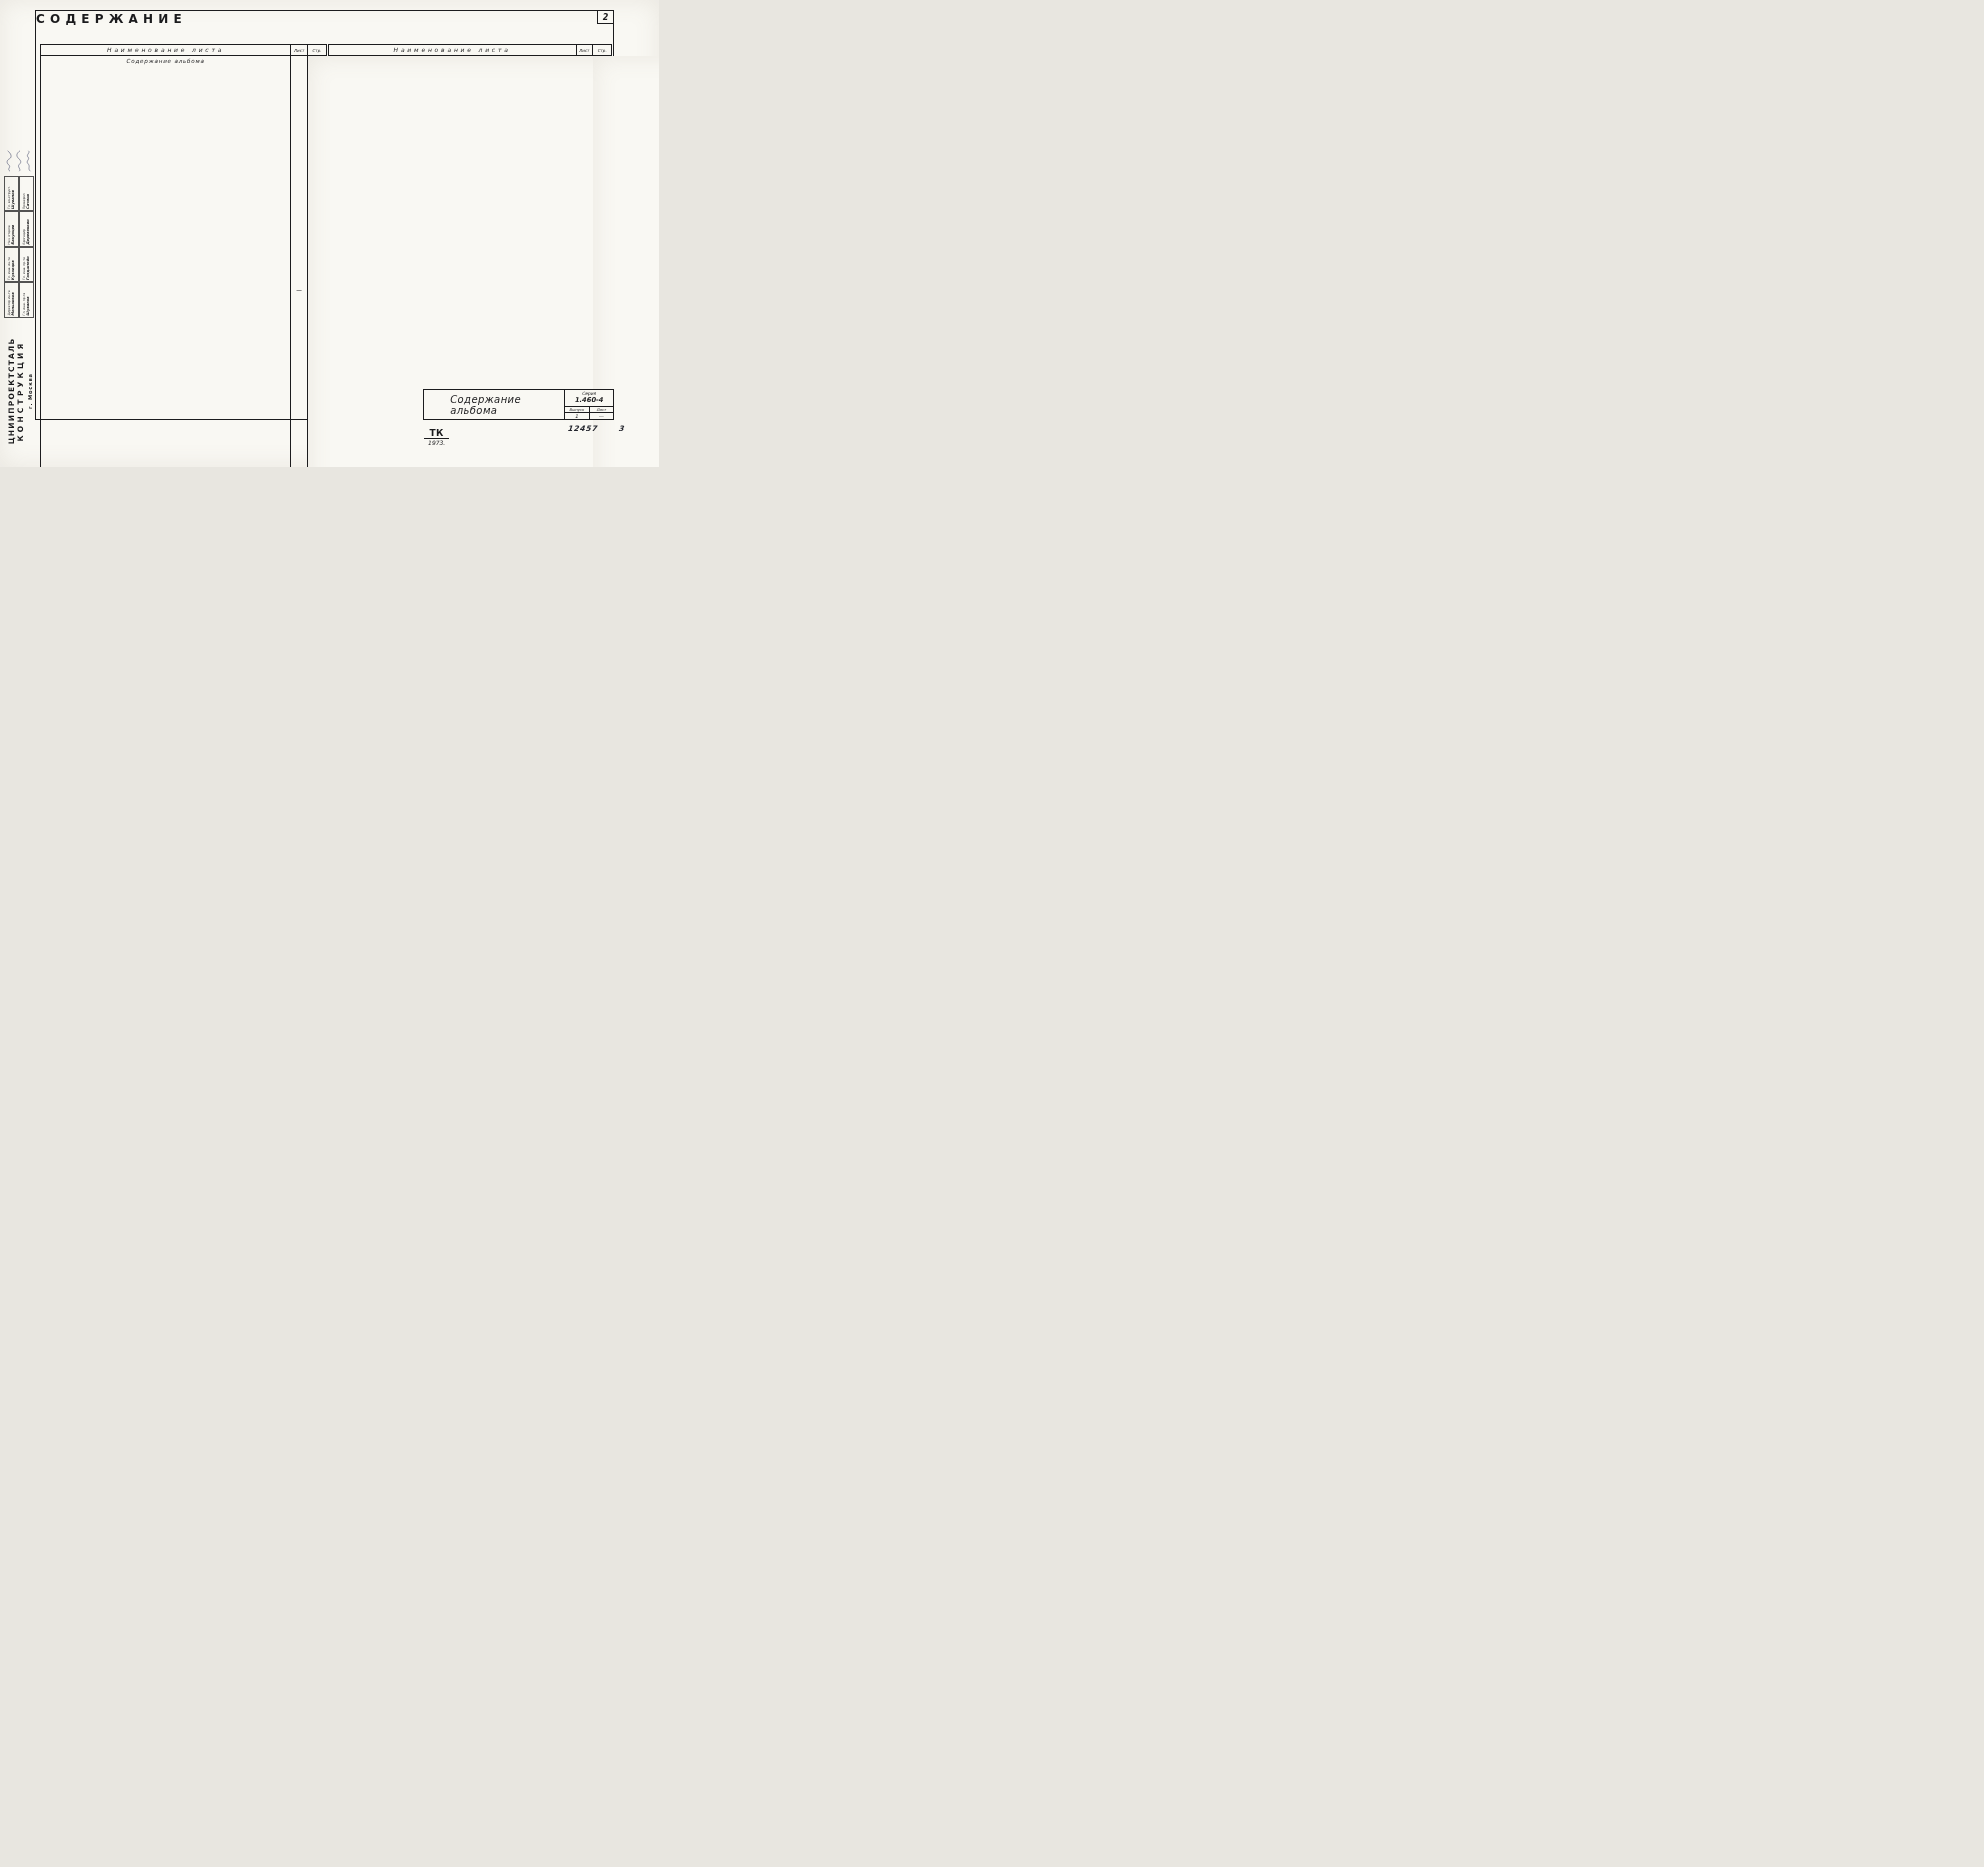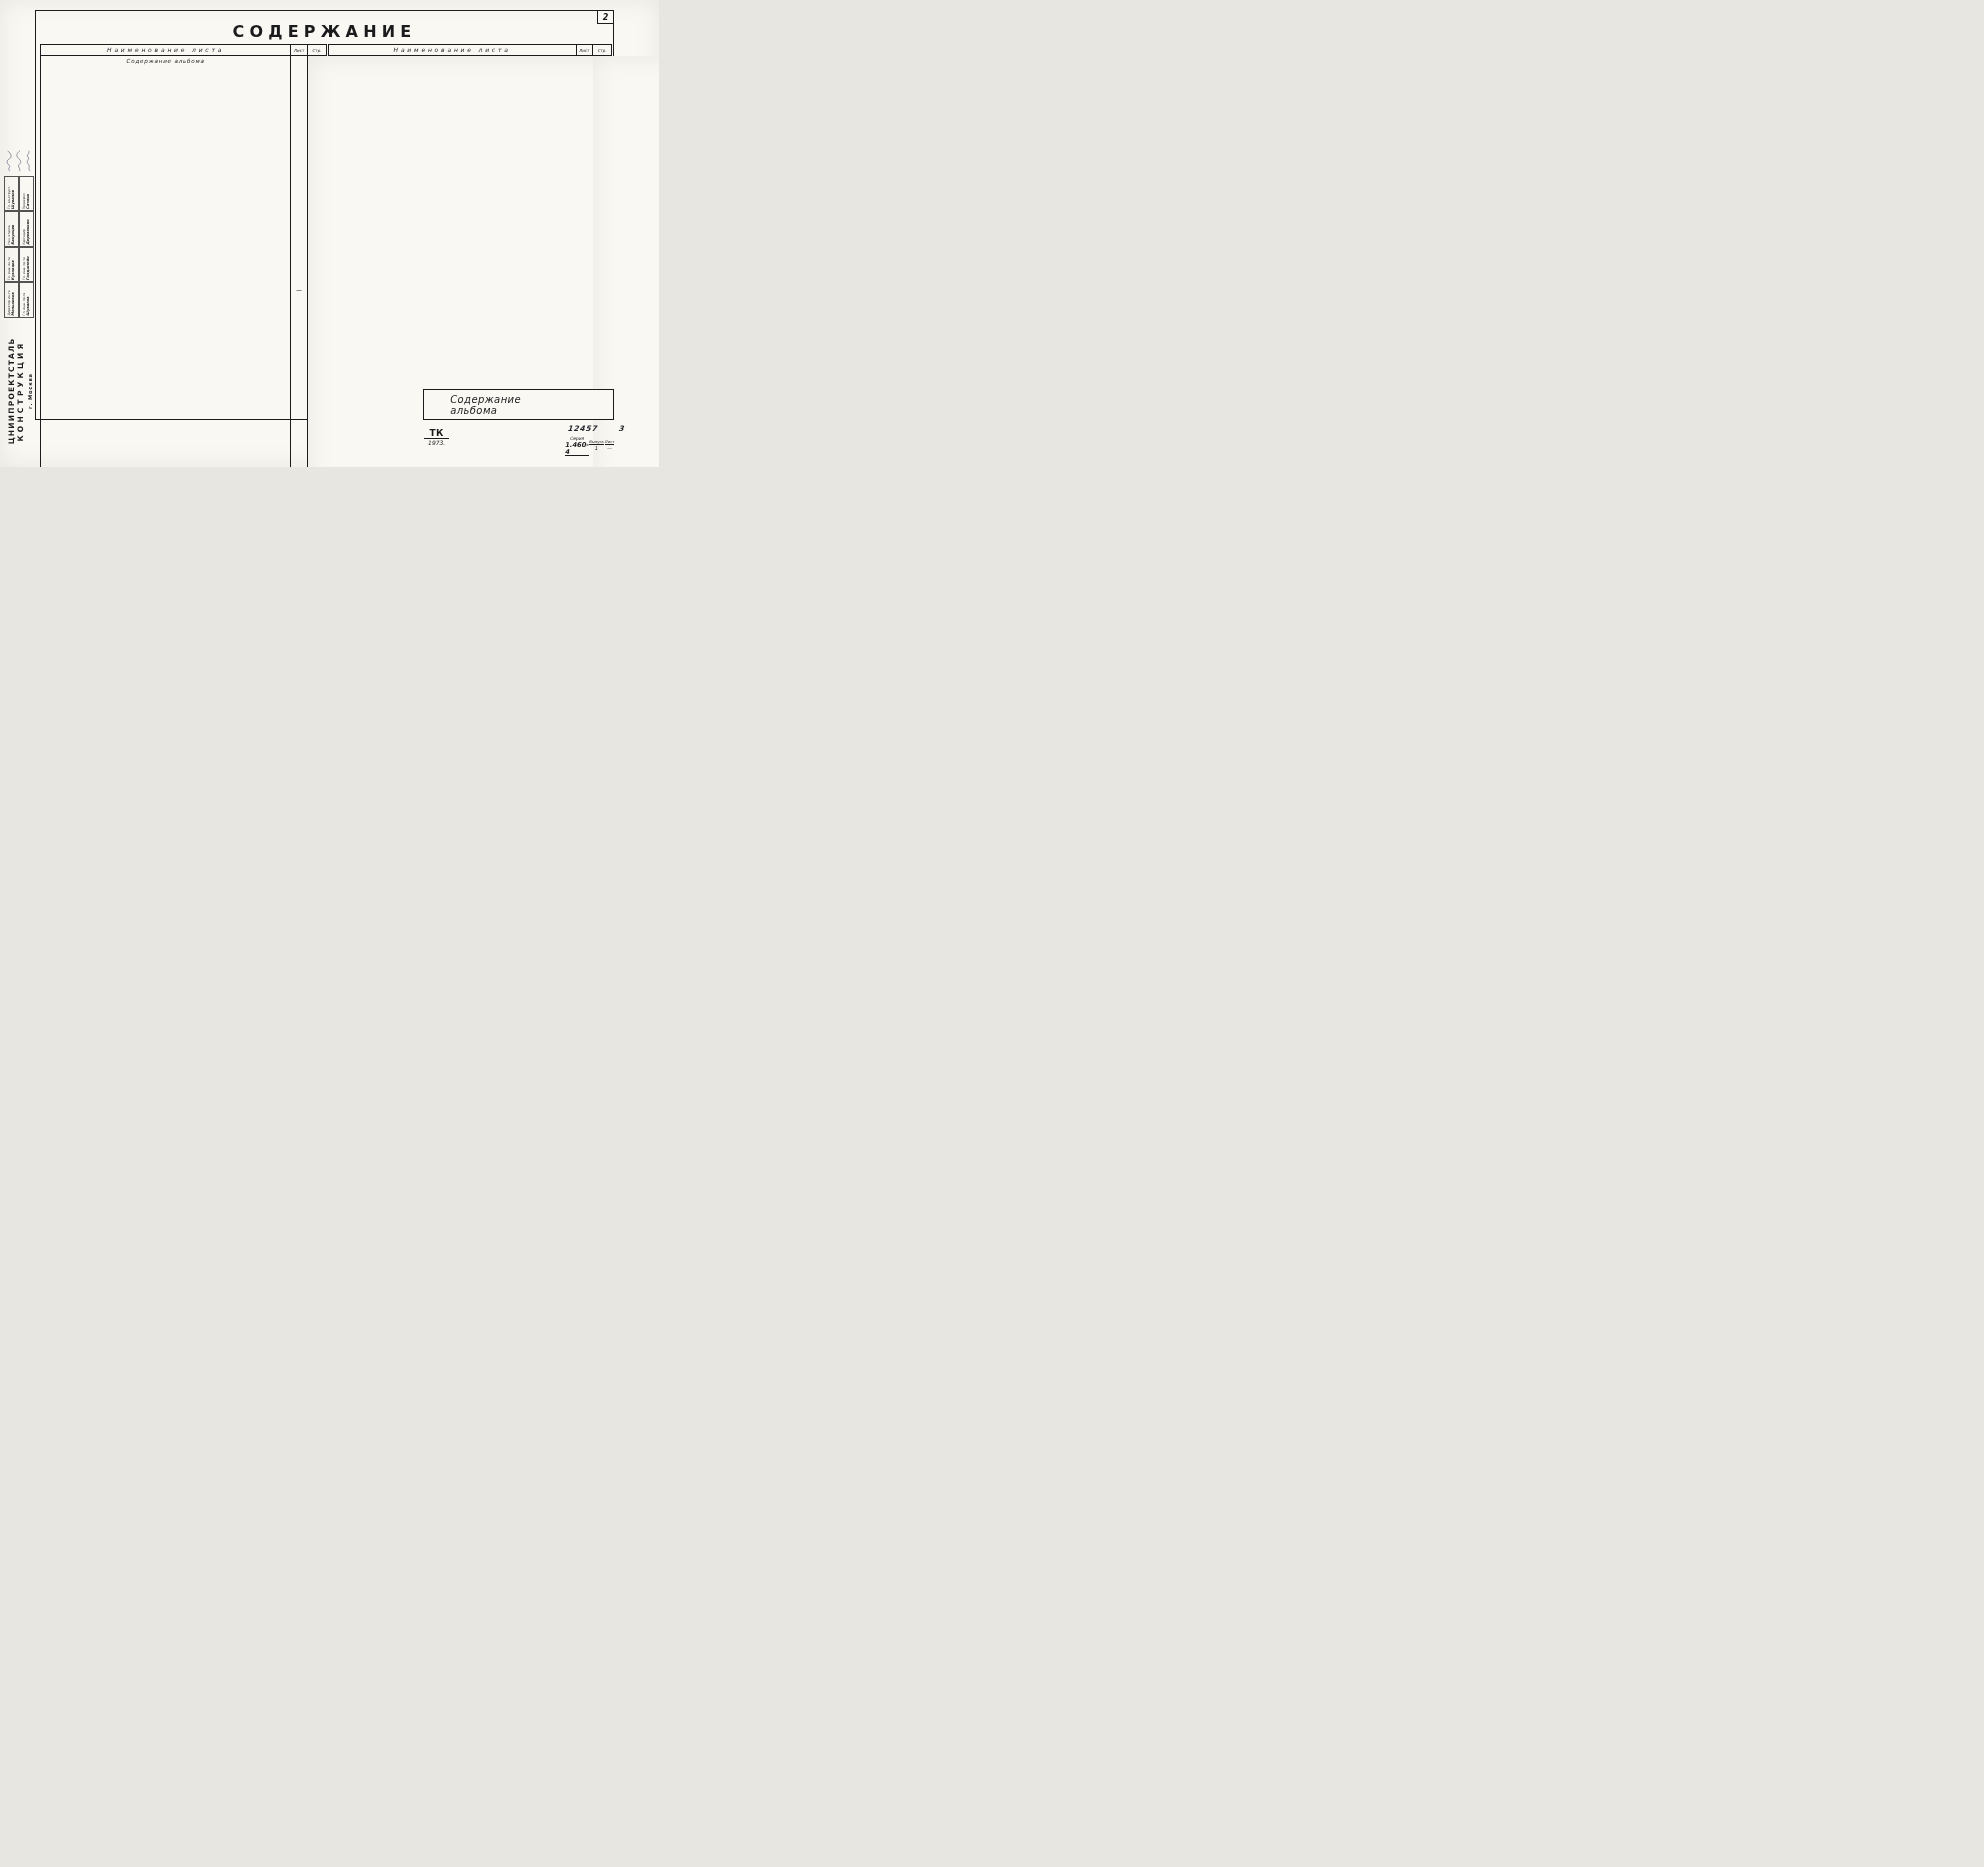--- a/index.html
+++ b/index.html
@@ -25,23 +25,23 @@
   .corner-num {
     position: absolute; top: -1.2px; right: -1.2px;
     width: 17.5px; height: 14.3px;
     border: 1.2px solid #1c1c1e;
     display: flex; align-items: center; justify-content: center;
     font-size: 8px; font-style: italic; font-weight: 700;
     background: #f9f8f3;
   }
 
   .doc-title {
-    position: absolute; top: 11px; left: 0; right: 0;
-    text-align: center;
-    font-size: 16px; font-weight: 700; letter-spacing: 5.2px;
+    position: absolute; top: 1px; left: 0; right: 0;
+    text-align: left;
+    font-size: 12px; font-weight: 700; letter-spacing: 5.2px;
   }
 
   
   .tables {
     position: absolute; top: 33px; left: 4px; right: 0.8px;
     display: flex; align-items: flex-start;
   }
   .toc-table { border: 1px solid #1c1c1e; background: transparent; }
   .toc-left  { width: 287px; }
   .toc-right { flex: 1; margin-left: 0.8px; }
@@ -92,21 +92,21 @@
   .tk-box { width: 26px; border-right: 1.2px solid #1c1c1e; display: flex; flex-direction: column; margin-top: 38px; }
   .tk-code {
     flex: 1.15; display: flex; align-items: center; justify-content: center;
     font-weight: 700; font-size: 9px; letter-spacing: 0.4px;
     border-bottom: 0.8px solid #1c1c1e;
   }
   .tk-year { flex: 1; display: flex; align-items: center; justify-content: center; font-style: italic; font-size: 6px; }
 
   .tb-title { flex: 1; display: flex; align-items: center; justify-content: center; font-style: italic; font-size: 10px; letter-spacing: 0.4px; }
 
-  .tb-series { width: 49px; border-left: 1.2px solid #1c1c1e; display: flex; flex-direction: row; margin-top: 48px; }
+  .tb-series { width: 49px; border-left: 1.2px solid #1c1c1e; display: flex; flex-direction: column; }
   .series-top { height: 17.5px; border-bottom: 0.8px solid #1c1c1e; display: flex; flex-direction: column; align-items: center; justify-content: center; }
   .series-label { font-style: italic; font-size: 4.4px; line-height: 1.1; }
   .series-value { font-style: italic; font-weight: 700; font-size: 6.7px; line-height: 1.1; }
   .series-bottom { flex: 1; display: flex; }
   .sb-cell { flex: 1; display: flex; flex-direction: column; }
   .sb-cell.first { border-right: 0.7px solid #1c1c1e; }
   .sb-label { font-size: 3.8px; font-style: italic; text-align: center; border-bottom: 0.6px solid #1c1c1e; padding: 0.4px 0; }
   .sb-value { flex: 1; display: flex; align-items: center; justify-content: center; font-style: italic; font-size: 5.2px; }
 
   

